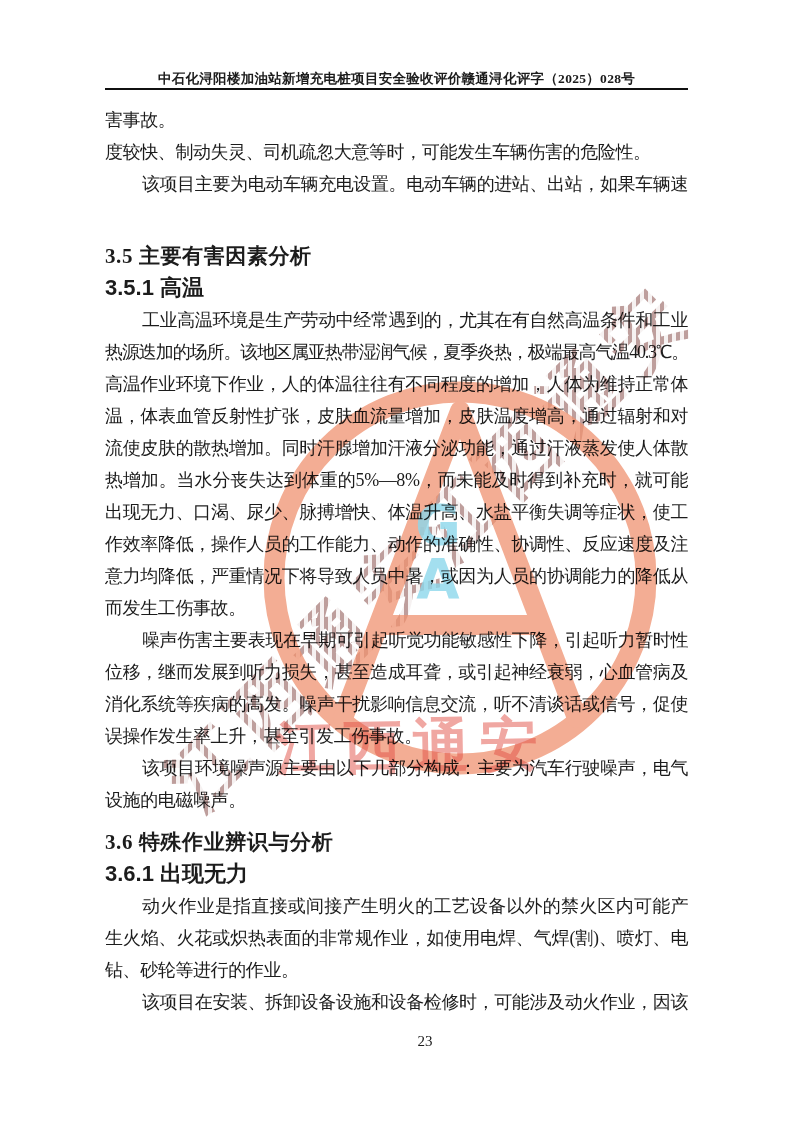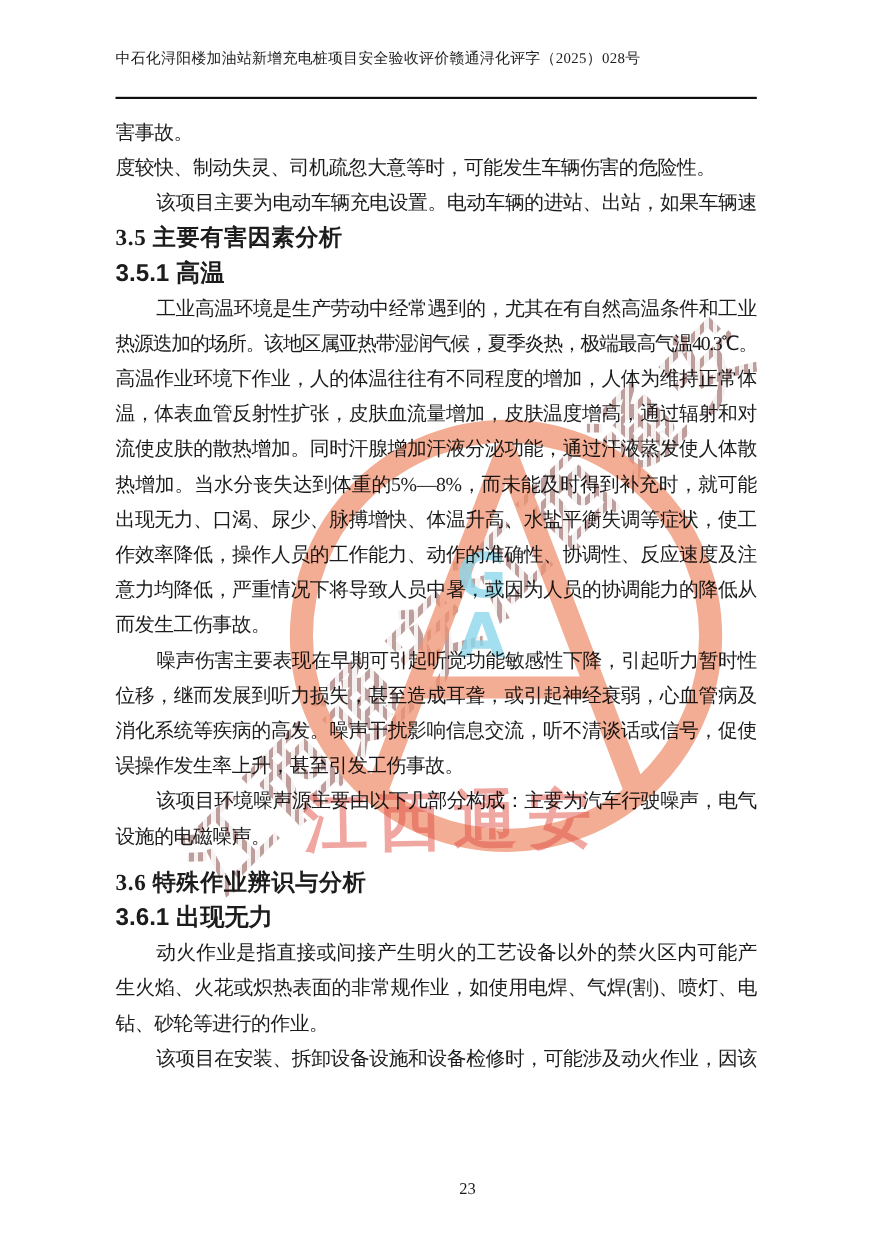--- a/index.html
+++ b/index.html
@@ -8,53 +8,53 @@
     background:#ffffff;
     position:relative;
     overflow:hidden;
     font-family:"Liberation Serif", serif;
     color:#1c1c1c;
   }
   .page { position:absolute; inset:0; }
 
   
   .page-header {
-    position:absolute; left:105px; top:44px; width:583px;
-    display:flex; justify-content:flex-start; align-items:flex-end;
-    font-size:13.5px; font-weight:normal; letter-spacing:0.3px;
+    position:absolute; left:105px; top:70px; width:583px;
+    display:flex; justify-content:center; align-items:flex-end;
+    font-size:13.5px; font-weight:bold; letter-spacing:0.3px;
     white-space:nowrap;
   }
   .header-rule {
     position:absolute; left:105px; top:88px; width:583px; height:2px;
     background:#101010;
   }
 
   
   .doc-body {
     position:absolute; left:105px; top:104px; width:583px;
     font-size:18px; letter-spacing:-0.4px;
   }
   .line  { height:32px; line-height:32px; }
   .full  { text-align:justify; text-align-last:justify; }
   .indent{ padding-left:37px; }
   .tight { letter-spacing:-1.3px; }
   .h2 {
     height:32px; line-height:32px;
-    font-size:21px; font-weight:bold; letter-spacing:0.6px;
+    font-size:21px; font-weight:bold; letter-spacing:0.6px;margin-top:40px;
   }
   .h3 {
     height:32px; line-height:32px;
     font-size:22px; font-weight:bold; letter-spacing:0px;
     font-family:"Liberation Sans", sans-serif;
   }
   .space-before { margin-top:10px; }
 
   
   .page-number {
-    position:absolute; left:375px; top:1073px; width:100px;
+    position:absolute; left:375px; top:1033px; width:100px;
     text-align:center; font-size:15px;
   }
 
   
   .watermark-layer {
     position:absolute; inset:0;
     mix-blend-mode:multiply;
     pointer-events:none;
   }
   .wm-ring-svg { position:absolute; left:255px; top:373px; opacity:0.75; }

